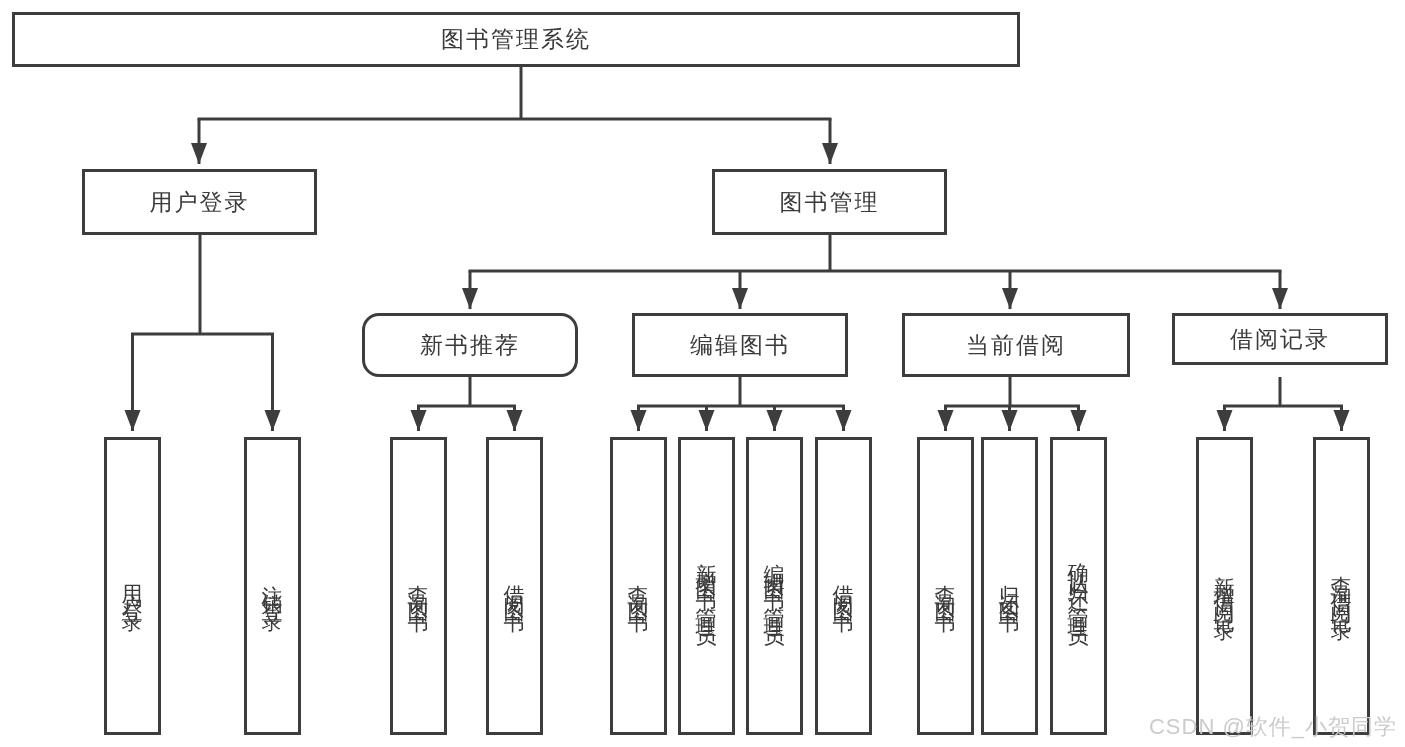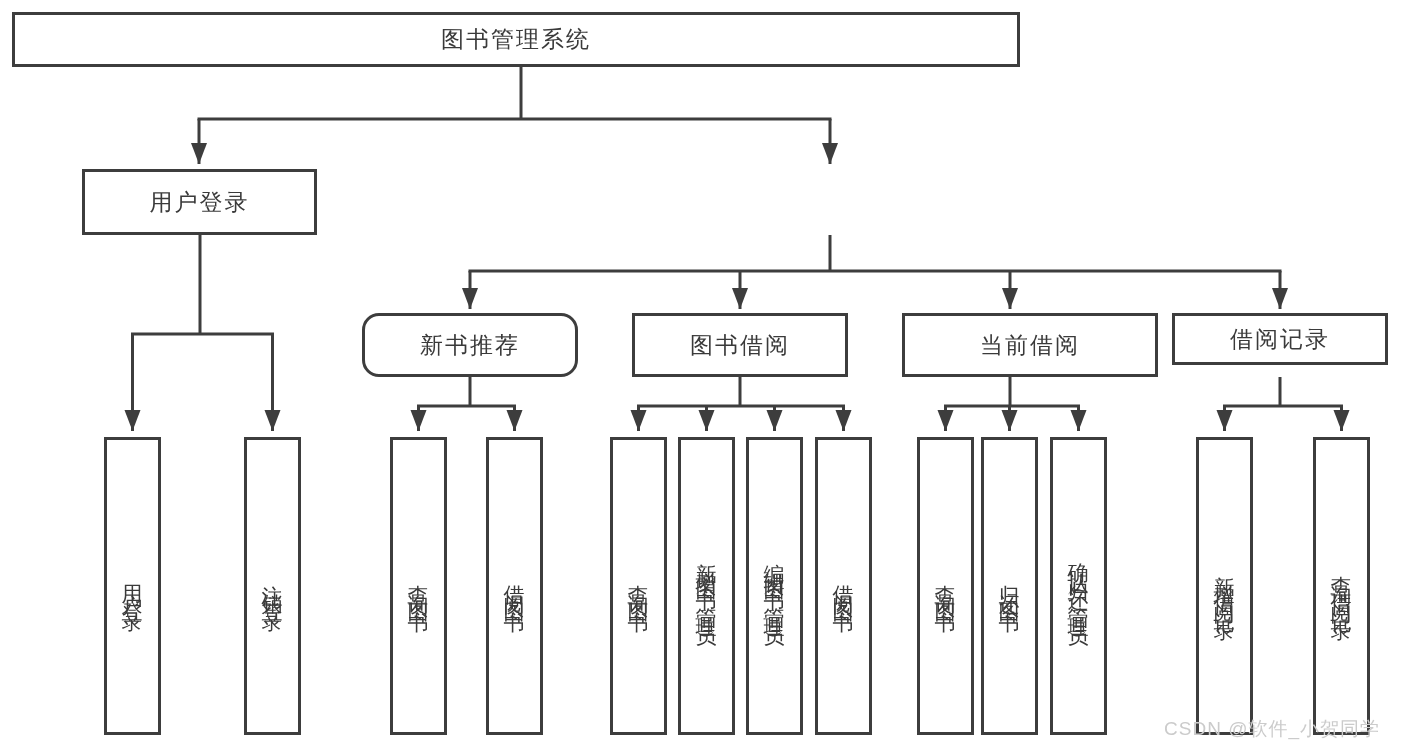--- a/index.html
+++ b/index.html
@@ -48,23 +48,23 @@
   .leaf .vtext{
     writing-mode:vertical-rl;
     text-orientation:mixed;
     font-size:21px;
     letter-spacing:9px;
     line-height:1.1;
     white-space:nowrap;
   }
   .watermark{
     position:absolute;
-    right:25px;
+    right:8px;
     bottom:5px;
-    font-size:19px;
+    font-size:22px;
     letter-spacing:1px;
     color:var(--watermark);
     white-space:nowrap;
     z-index:10;
     text-align:center;
   }
 </style>
 </head>
 <body>
 
@@ -114,24 +114,25 @@
 
     <path d="M1280,377 V406"></path>
     <path d="M1223,406 H1343"></path>
     <path d="M1224.5,406 V431" marker-end="url(#arrow)"></path>
     <path d="M1341.5,406 V431" marker-end="url(#arrow)"></path>
   </svg>
 
   <div class="box hnode" style="left:12px;top:12px;width:1008px;height:55px;">图书管理系统</div>
 
   <div class="box hnode" style="left:82px;top:169px;width:235px;height:66px;">用户登录</div>
+  <div class="box hnode" style="left:712px;top:169px;width:235px;height:66px;">图书管理</div>
 
   <div class="box hnode" style="left:362px;top:313px;width:216px;height:64px;border-radius:17px;">新书推荐</div>
-  <div class="box hnode" style="left:632px;top:313px;width:216px;height:64px;">图书借阅</div>
-  <div class="box hnode" style="left:902px;top:313px;width:256px;height:64px;">当前借阅</div>
+  <div class="box hnode" style="left:632px;top:313px;width:216px;height:64px;">编辑图书</div>
+  <div class="box hnode" style="left:902px;top:313px;width:228px;height:64px;">当前借阅</div>
   <div class="box hnode" style="left:1172px;top:313px;width:216px;height:52px;">借阅记录</div>
 
   <div class="box leaf" style="left:104px;top:437px;width:57px;height:298px;">
     <span class="vtext">用户登录</span>
   </div>
   <div class="box leaf" style="left:244px;top:437px;width:57px;height:298px;">
     <span class="vtext">注销登录</span>
   </div>
 
   <div class="box leaf" style="left:390px;top:437px;width:57px;height:298px;">

